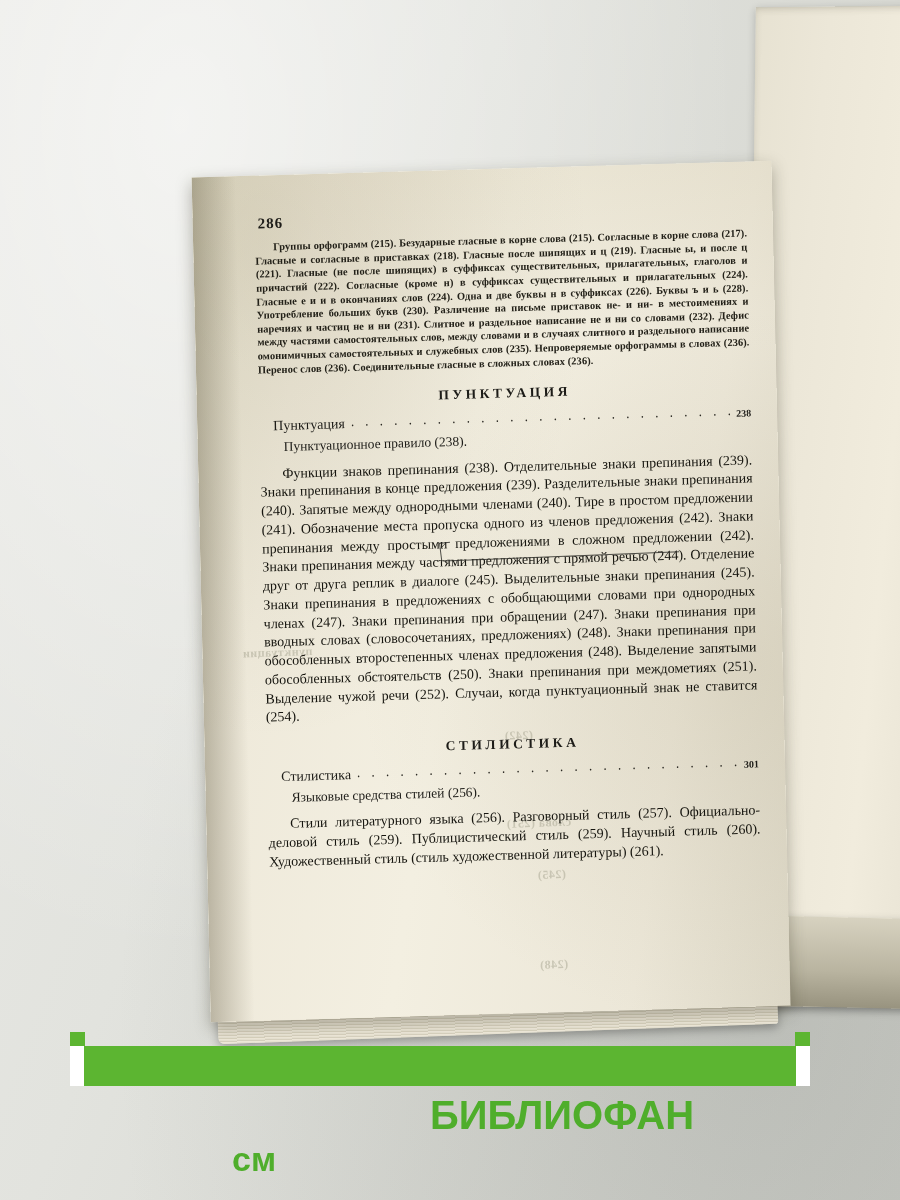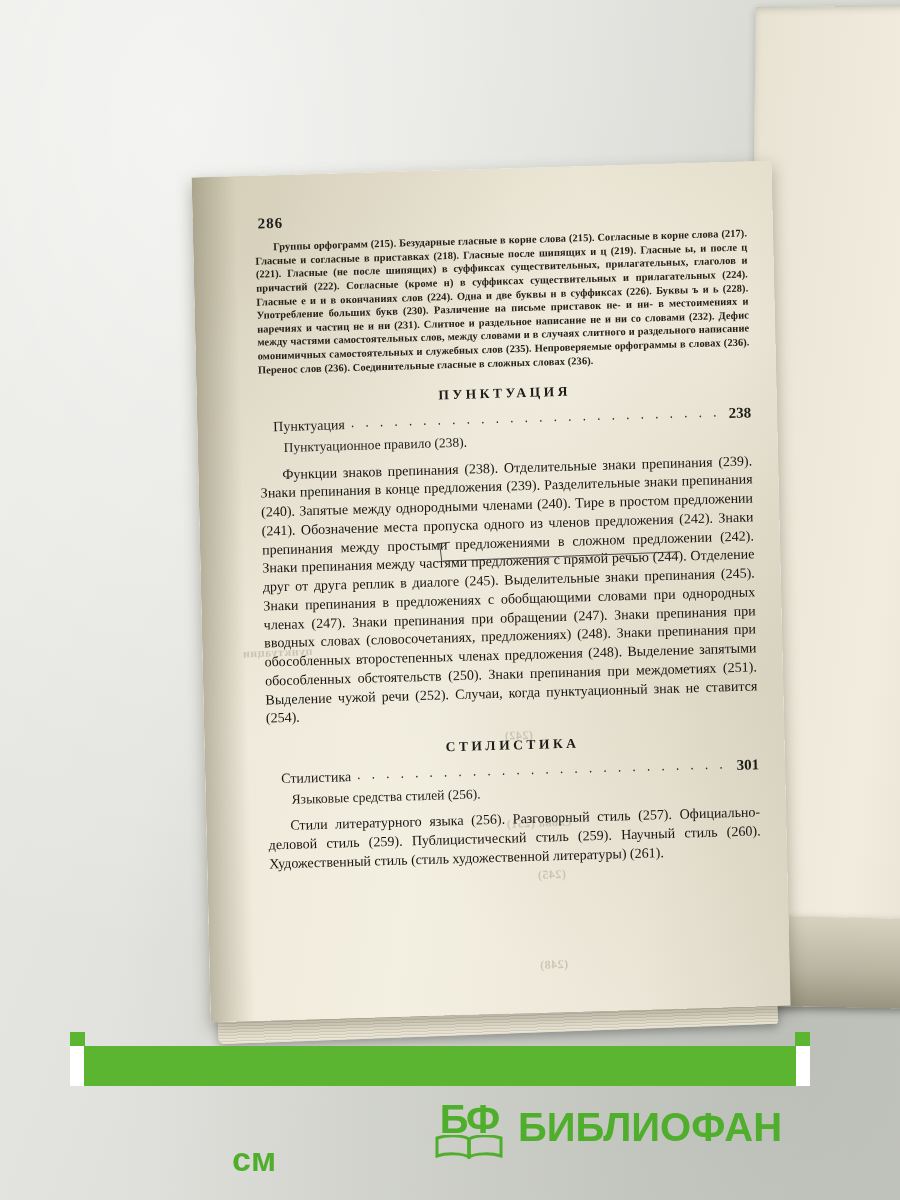--- a/index.html
+++ b/index.html
@@ -165,21 +165,21 @@
     margin: 0 6px;
     overflow: hidden;
     white-space: nowrap;
     color: #2a2822;
     letter-spacing: 4px;
     font-size: 13px;
     position: relative;
     top: -2px;
   }
   .toc-line .tl-page {
-    font-size: 15px;
+    font-size: 10px;
     font-weight: bold;
     white-space: nowrap;
     font-family: Liberation Serif, serif;
   }
 
   .sub-entry {
     font-size: 13.5px;
     line-height: 1.35;
     text-indent: 24px;
     margin: 4px 0 8px 0;
@@ -383,23 +383,15 @@
 
   <div id="scalebar">
     <div class="notch left"></div>
     <div class="notch right"></div>
     <div class="tick l"></div>
     <div class="tick r"></div>
   </div>
   <div id="scale-unit">см</div>
 
   <div id="watermark">
-    <div id="wm-mark">
-      <span>БФ</span>
-      <svg id="wm-book" viewBox="0 0 70 24">
-        <path d="M35 4 C28 0, 12 0, 3 3 L3 21 C12 18, 28 18, 35 22 Z" fill="none" stroke="#4fae2b" stroke-width="3"></path>
-        <path d="M35 4 C42 0, 58 0, 67 3 L67 21 C58 18, 42 18, 35 22 Z" fill="none" stroke="#4fae2b" stroke-width="3"></path>
-        <line x1="35" y1="4" x2="35" y2="22" stroke="#4fae2b" stroke-width="3"></line>
-      </svg>
-    </div>
     <div id="wm-text">БИБЛИОФАН</div>
   </div>
 </div>
 
 </body></html>

